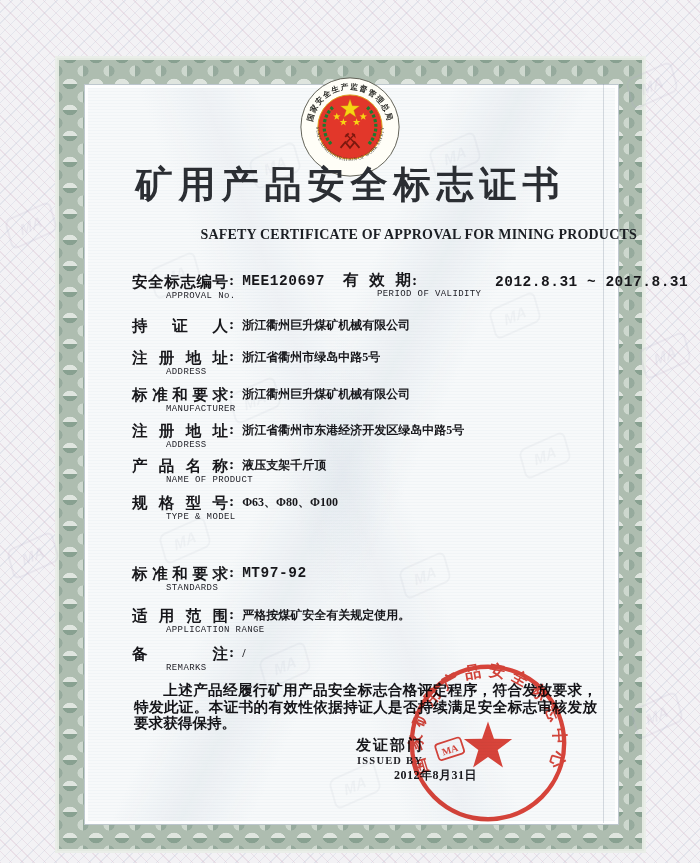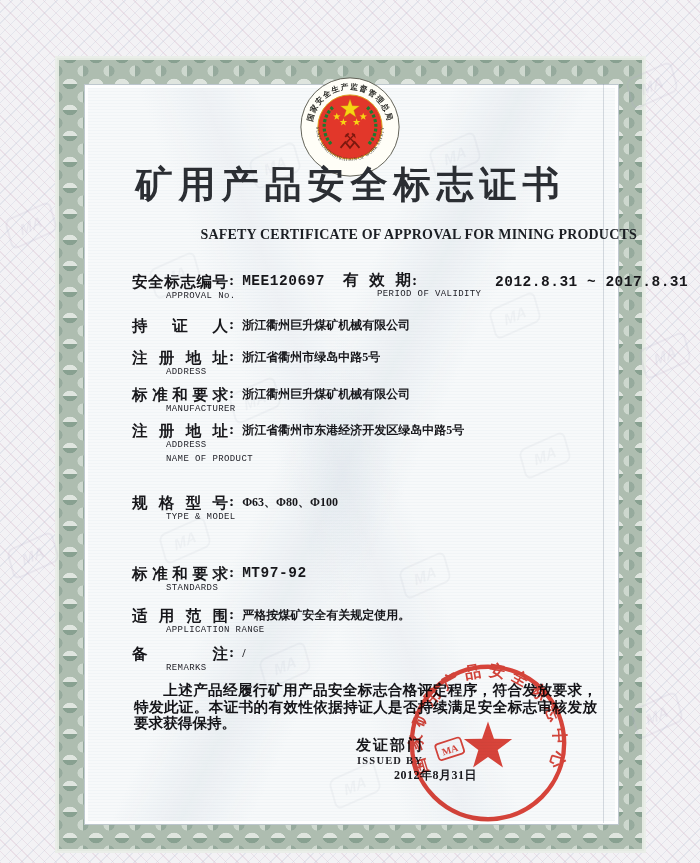--- a/index.html
+++ b/index.html
@@ -188,20 +188,21 @@
     <div class="cnline"><span class="lab">标准和要求</span><span class="colon">:</span><span class="val">浙江衢州巨升煤矿机械有限公司</span></div>
     <div class="en">MANUFACTURER</div>
   </div>
 
   <div class="row r5">
     <div class="cnline"><span class="lab">注册地址</span><span class="colon">:</span><span class="val">浙江省衢州市东港经济开发区绿岛中路5号</span></div>
     <div class="en">ADDRESS</div>
   </div>
 
   <div class="row r6">
+    <div class="cnline"><span class="lab">产品名称</span><span class="colon">:</span><span class="val">液压支架千斤顶</span></div>
     <div class="en">NAME OF PRODUCT</div>
   </div>
 
   <div class="row r7">
     <div class="cnline"><span class="lab">规格型号</span><span class="colon">:</span><span class="val">Φ63、Φ80、Φ100</span></div>
     <div class="en">TYPE &amp; MODEL</div>
   </div>
 
   <div class="row r8">
     <div class="cnline"><span class="lab">标准和要求</span><span class="colon">:</span><span class="val mono">MT97-92</span></div>

